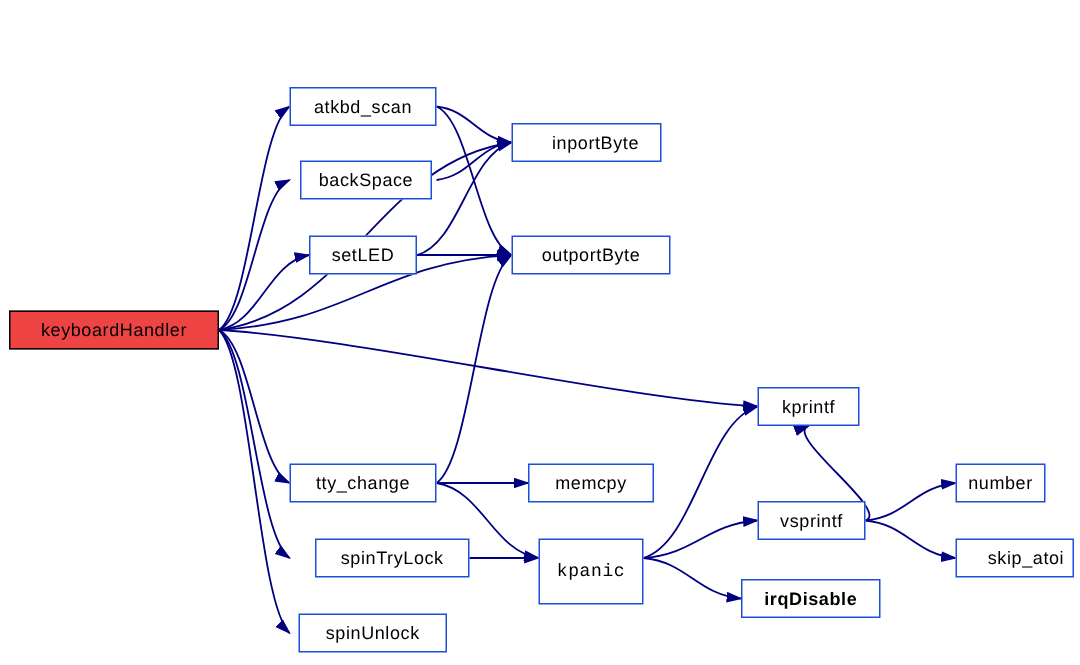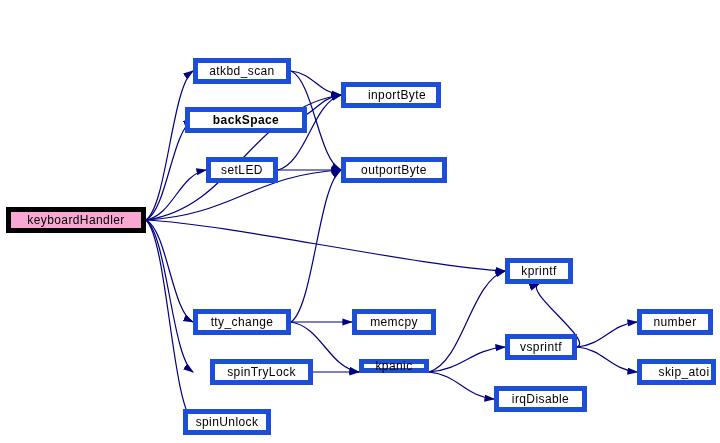--- a/index.html
+++ b/index.html
@@ -18,33 +18,33 @@
   #edges {
     position: absolute;
     left: 0;
     top: 0;
     width: 720px;
     height: 443px;
   }
   .node {
     position: absolute;
     box-sizing: border-box;
-    border: 5px solid #1d4ed8;
+    border: 1px solid #1d4ed8;
     background: #ffffff;
     color: #000000;
     font-size: 12px;
     line-height: 1;
     display: flex;
     align-items: center;
     justify-content: center;
     white-space: nowrap;
     letter-spacing: 0.4px;
   }
   .node.root {
-    background: #f9a8d4;
+    background: #ef4444;
     border-color: #000000;
   }
 </style>
 </head>
 <body>
 
 <div id="canvas">
   <svg id="edges" viewBox="0 0 720 443">
     <defs>
       <marker id="arrow" markerWidth="9" markerHeight="9" refX="8" refY="3" orient="auto" markerUnits="strokeWidth">
@@ -81,53 +81,53 @@
   <div id="nodes">
       <div class="node root" style="left: 6px; top: 207px; width: 140px; height: 26px;">
         <span>keyboardHandler</span>
       </div>
       <div class="node" style="left: 193px; top: 58px; width: 98px; height: 26px;">
         <span>atkbd_scan</span>
       </div>
       <div class="node" style="left: 341px; top: 82px; width: 100px; height: 26px; padding-left: 12px;">
         <span>inportByte</span>
       </div>
-      <div class="node" style="left: 185px; top: 107px; width: 122px; height: 26px; font-weight: bold;">
+      <div class="node" style="left: 200px; top: 107px; width: 88px; height: 26px;">
         <span>backSpace</span>
       </div>
       <div class="node" style="left: 206px; top: 157px; width: 72px; height: 26px; text-align: center;">
         <span>setLED</span>
       </div>
       <div class="node" style="left: 341px; top: 157px; width: 106px; height: 26px;">
         <span>outportByte</span>
       </div>
       <div class="node" style="left: 505px; top: 258px; width: 68px; height: 26px;">
         <span>kprintf</span>
       </div>
       <div class="node" style="left: 193px; top: 309px; width: 98px; height: 26px;">
         <span>tty_change</span>
       </div>
       <div class="node" style="left: 352px; top: 309px; width: 84px; height: 26px;">
         <span>memcpy</span>
       </div>
-      <div class="node" style="left: 637px; top: 309px; width: 76px; height: 26px;">
+      <div class="node" style="left: 637px; top: 309px; width: 60px; height: 26px;">
         <span>number</span>
       </div>
       <div class="node" style="left: 505px; top: 334px; width: 72px; height: 26px;">
         <span>vsprintf</span>
       </div>
       <div class="node" style="left: 193px; top: 359px; width: 103px; height: 26px; margin-left: 17px;">
         <span>spinTryLock</span>
       </div>
-      <div class="node" style="left: 359px; top: 359px; width: 70px; height: 14px;">
+      <div class="node" style="left: 359px; top: 359px; width: 70px; height: 44px; font-family: Liberation Mono, monospace;">
         <span>kpanic</span>
       </div>
       <div class="node" style="left: 637px; top: 359px; width: 79px; height: 26px; padding-left: 15px;">
         <span>skip_atoi</span>
       </div>
-      <div class="node" style="left: 494px; top: 386px; width: 93px; height: 26px;">
+      <div class="node" style="left: 494px; top: 386px; width: 93px; height: 26px; font-weight: bold;">
         <span>irqDisable</span>
       </div>
-      <div class="node" style="left: 183px; top: 409px; width: 88px; height: 26px; justify-content: center;">
+      <div class="node" style="left: 199px; top: 409px; width: 99px; height: 26px; justify-content: center;">
         <span>spinUnlock</span>
       </div>
     </div>
 </div>
 
 </body></html>

